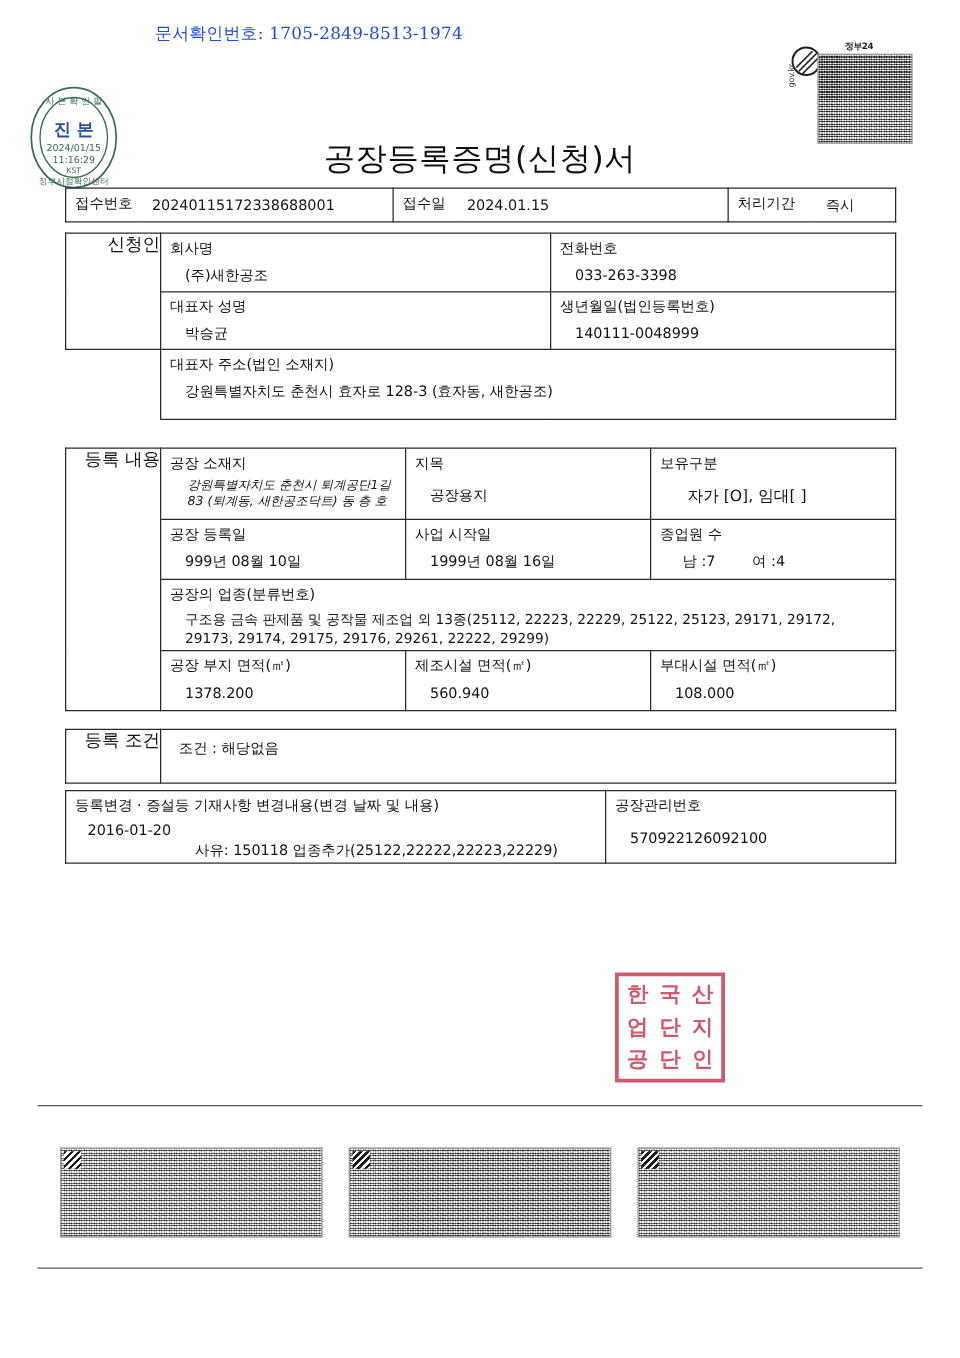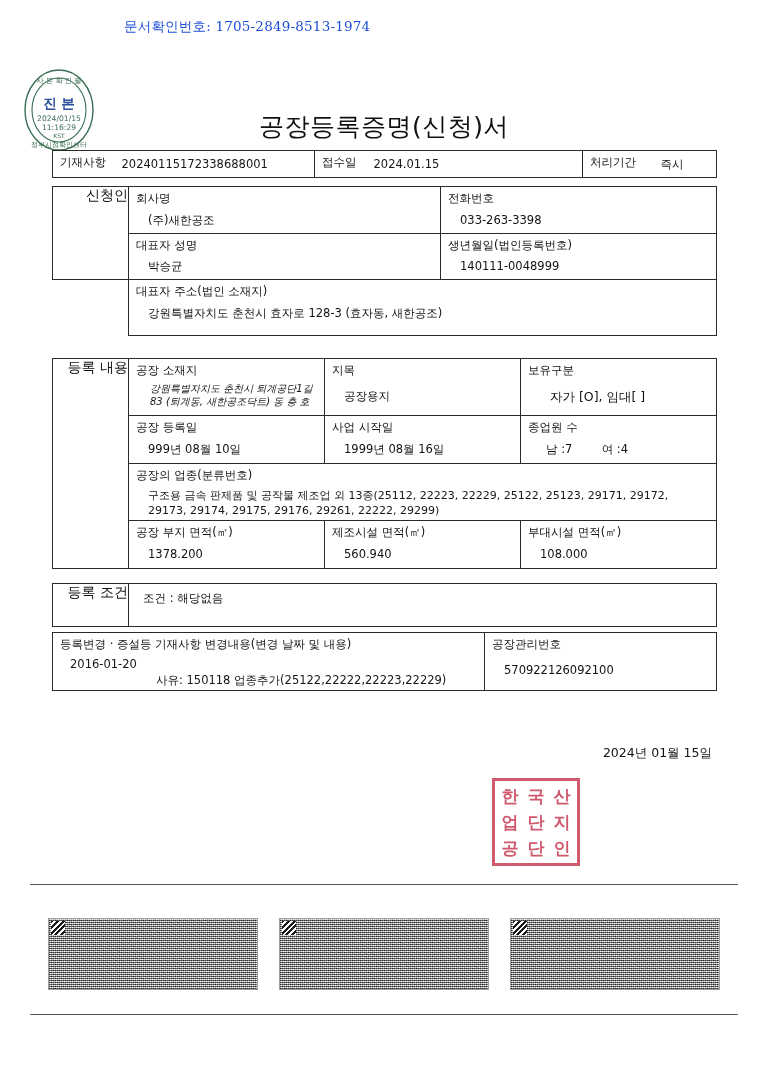--- a/index.html
+++ b/index.html
@@ -291,36 +291,49 @@
       <ellipse cx="37" cy="42" rx="27" ry="32" fill="none" stroke="#3b6f53" stroke-width="1.1"></ellipse>
       <text x="37" y="15" font-size="7.2" fill="#3b6f53" text-anchor="middle" font-family="DejaVu Sans, sans-serif">사 본 확 인 필</text>
       <text x="37" y="40" font-size="13.5" fill="#2b4e9b" text-anchor="middle" font-weight="bold" font-family="DejaVu Sans, sans-serif">진 본</text>
       <text x="37" y="53" font-size="7.6" fill="#3b6f53" text-anchor="middle" font-family="DejaVu Sans, sans-serif">2024/01/15</text>
       <text x="37" y="62" font-size="7.6" fill="#3b6f53" text-anchor="middle" font-family="DejaVu Sans, sans-serif">11:16:29</text>
       <text x="37" y="70" font-size="6" fill="#3b6f53" text-anchor="middle" font-family="DejaVu Sans, sans-serif">KST</text>
       <text x="37" y="79" font-size="7" fill="#3b6f53" text-anchor="middle" font-family="DejaVu Sans, sans-serif">정부시점확인센터</text>
     </svg>
   </div>
 
+  <div class="gov-badge">
+    <div class="gov-logo-mark">
+      <svg viewBox="0 0 26 26" width="26" height="26" aria-hidden="true">
+        <circle cx="13" cy="13" r="11" fill="none" stroke="#1f1f1f" stroke-width="1.6"></circle>
+        <path d="M5 18 L18 5" stroke="#1f1f1f" stroke-width="1.4"></path>
+        <path d="M7 21 L21 7" stroke="#1f1f1f" stroke-width="1.4"></path>
+        <path d="M10 23 L23 10" stroke="#1f1f1f" stroke-width="1.4"></path>
+      </svg>
+    </div>
+    <div class="gov-badge-label">정부24</div>
+    <div class="gov-badge-side">gov.kr</div>
+    <div class="barcode-sq"></div>
+  </div>
 
   <div class="doc-title">공장등록증명(신청)서</div>
 
   <table class="tbl" id="receipt-table">
     <colgroup>
         <col style="width:62px">
         <col style="width:200px">
         <col style="width:52px">
         <col style="width:216px">
         <col style="width:64px">
         <col style="width:70px">
       </colgroup>
     <tbody>
         <tr>
       <td style="border-right:none">
-        <div class="cellpad lbl">기재사항</div>
+        <div class="cellpad lbl">접수번호</div>
       </td>
       <td style="border-left:none">
         <div class="cellpad" style="padding-top:6px">20240115172338688001</div>
       </td>
       <td style="border-right:none">
         <div class="cellpad lbl">접수일</div>
       </td>
       <td style="border-left:none">
         <div class="cellpad" style="padding-top:6px">2024.01.15</div>
       </td>
@@ -504,21 +517,20 @@
       <td>
         <div class="cellpad" style="height:48px">
           <div class="lbl">공장관리번호</div>
           <div class="val" style="padding-top:9px">570922126092100</div>
         </div>
       </td>
     </tr>
   </tbody>
     </table>
 
-  <div class="issue-date">2024년 01월 15일</div>
 
   <div class="official-seal">
     <div class="seal-box">
       <span>한</span>
       <span>국</span>
       <span>산</span>
       <span>업</span>
       <span>단</span>
       <span>지</span>
       <span>공</span>

